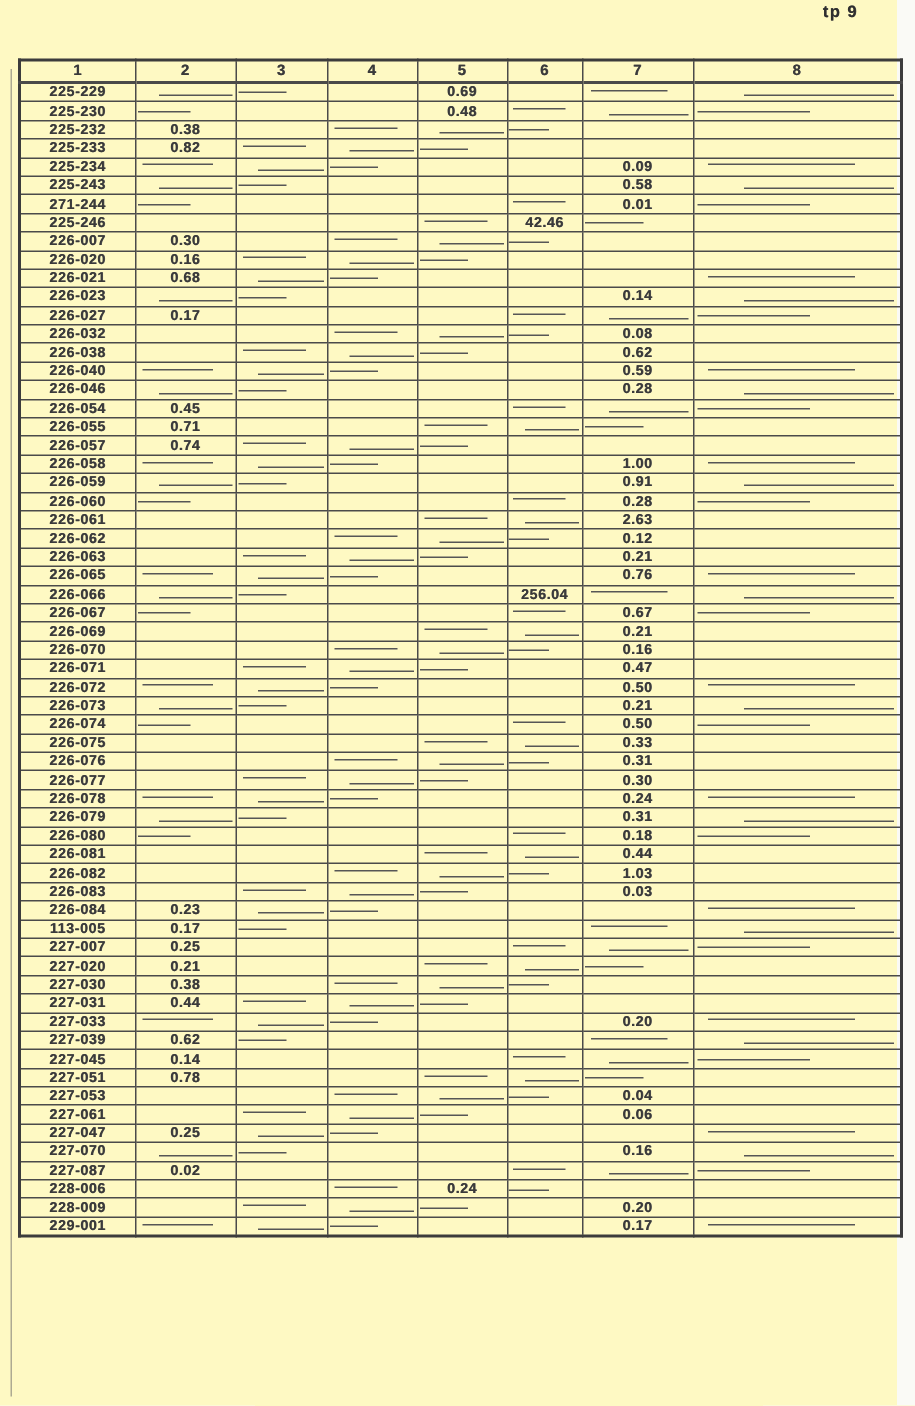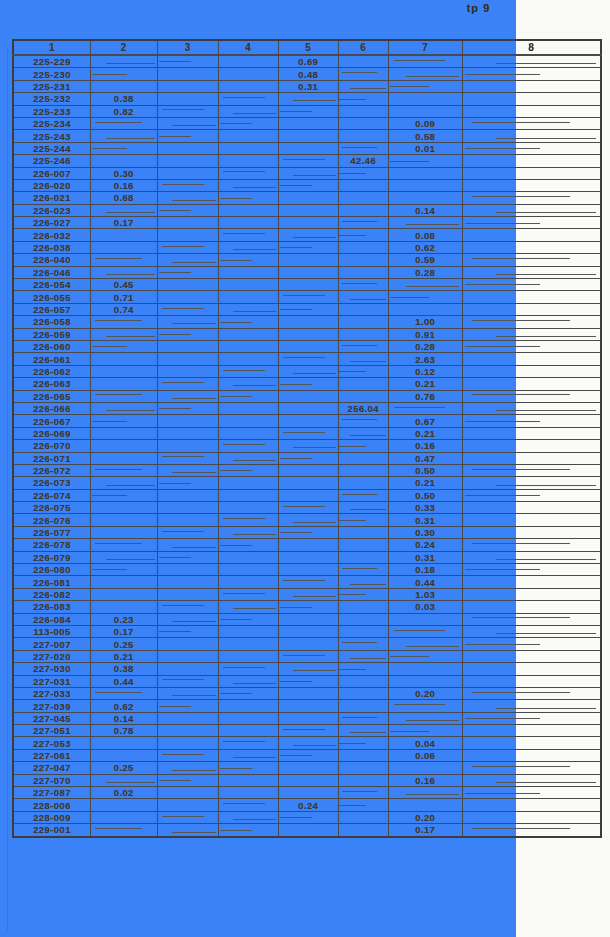--- a/index.html
+++ b/index.html
@@ -4,22 +4,22 @@
 <style>
   html,body { margin:0; padding:0; }
   body {
     width:610px; height:937px;
     background:#fafaf6;
     font-family:"Liberation Sans", sans-serif;
     overflow:hidden;
   }
   .page {
     position:relative;
-    width:516px; height:937px;
-    background:#3b82f6;
+    width:598px; height:937px;
+    background:#fef9c3;
   }
   .corner-label {
     position:absolute; top:2px; right:26px;
     font-size:11px; font-weight:bold; color:#2f2f2f;
     letter-spacing:1px;
     text-shadow:0.3px 0 0 #555;
   }
   .edge-line {
     position:absolute; left:7px; top:46px; bottom:6px; width:1px;
     background:#6a6a6a; opacity:0.55;
@@ -104,30 +104,20 @@
           <td>225-230</td>
           <td class="s2"></td>
           <td></td>
           <td></td>
           <td>0.48</td>
           <td class="s0"></td>
           <td class="s1"></td>
           <td class="s2"></td>
         </tr>
         <tr>
-          <td>225-231</td>
-          <td></td>
-          <td></td>
-          <td></td>
-          <td>0.31</td>
-          <td class="s1"></td>
-          <td class="s2"></td>
-          <td></td>
-        </tr>
-        <tr>
           <td>225-232</td>
           <td>0.38</td>
           <td></td>
           <td class="s0"></td>
           <td class="s1"></td>
           <td class="s2"></td>
           <td></td>
           <td></td>
         </tr>
         <tr>
@@ -154,21 +144,21 @@
           <td>225-243</td>
           <td class="s1"></td>
           <td class="s2"></td>
           <td></td>
           <td></td>
           <td></td>
           <td>0.58</td>
           <td class="s1"></td>
         </tr>
         <tr>
-          <td>225-244</td>
+          <td>271-244</td>
           <td class="s2"></td>
           <td></td>
           <td></td>
           <td></td>
           <td class="s0"></td>
           <td>0.01</td>
           <td class="s2"></td>
         </tr>
         <tr>
           <td>225-246</td>

